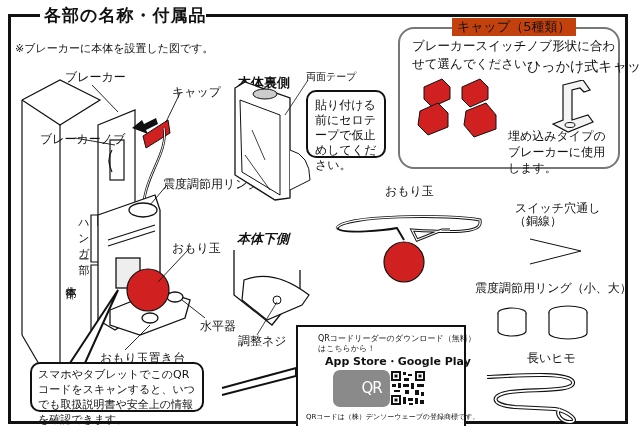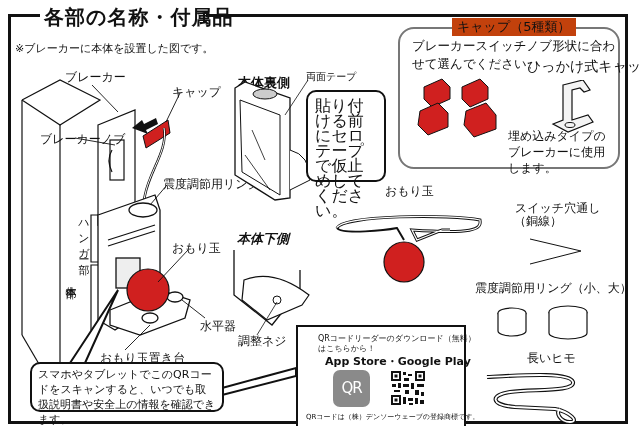--- a/index.html
+++ b/index.html
@@ -3,21 +3,21 @@
 <meta charset="utf-8">
 <style>
   html, body { margin:0; padding:0; background:#fff; }
   body { width:640px; height:437px; position:relative; overflow:hidden;
          font-family:"DejaVu Sans", sans-serif; color:#111; }
   .abs { position:absolute; }
   .frame { position:absolute; left:8px; top:15px; width:620px; height:409px;
            border:3px solid #111; border-top:none; box-sizing:border-box; }
   .frame-top-left { position:absolute; left:8px; top:14px; width:32px; height:3px; background:#111; }
   .frame-top-right { position:absolute; left:206px; top:14px; width:422px; height:3px; background:#111; }
-  .title { position:absolute; left:44px; top:4px; font-size:20px; font-weight:bold; letter-spacing:1px; }
+  .title { position:absolute; left:44px; top:4px; font-size:17px; font-weight:bold; letter-spacing:1px; }
   .note { position:absolute; left:15px; top:41px; font-size:11px; }
   .lbl { position:absolute; font-size:12px; white-space:nowrap; }
   .lbl-lg { position:absolute; font-size:13px; font-weight:bold; white-space:nowrap;margin-top:11px; }
   .vlbl { position:absolute; font-size:11px; writing-mode:vertical-rl; text-orientation:upright; letter-spacing:1px; }
   .cap-box { position:absolute; left:398px; top:27px; width:222px; height:142px;
              border:2.5px solid #777; border-radius:16px; box-sizing:border-box; }
   .cap-title { position:absolute; left:452px; top:18px; font-size:13px; background:#c2410c; padding:0 5px; }
   .cap-desc { position:absolute; left:412px; top:37px; font-size:12.5px; line-height:18px; width:210px; }
   .bubble { position:absolute; border:2.5px solid #111; border-radius:10px; background:#fff; box-sizing:border-box; }
   .qr-box { position:absolute; left:296px; top:325px; width:170px; height:101px;
@@ -91,34 +91,34 @@
 <div class="lbl" style="left:65px;top:69px;">ブレーカー</div>
 <div class="lbl" style="left:16px;top:131px;margin-left:24px;">ブレーカーノブ</div>
 <div class="lbl" style="left:172px;top:84px;">キャップ</div>
 <div class="lbl" style="left:163px;top:176px;">震度調節用リング</div>
 <div class="vlbl" style="left:75px;top:213px;">ハンガー部</div>
 <div class="vlbl" style="left:62px;top:277px;">本体部</div>
 <div class="lbl" style="left:172px;top:240px;">おもり玉</div>
 <div class="lbl" style="left:200px;top:318px;">水平器</div>
 <div class="lbl" style="left:100px;top:350px;">おもり玉置き台</div>
 
-<div class="bubble" style="left:30px;top:362px;width:194px;height:50px;padding:3px 6px;font-size:11px;line-height:15px;">スマホやタブレットでこのQRコードをスキャンすると、いつでも取扱説明書や安全上の情報を確認できます。</div>
+<div class="bubble" style="left:30px;top:362px;width:174px;height:50px;padding:3px 6px;font-size:11px;line-height:15px;">スマホやタブレットでこのQRコードをスキャンすると、いつでも取扱説明書や安全上の情報を確認できます。</div>
 
 <div class="lbl-lg" style="left:238px;top:63px;">本体裏側</div>
 <div class="lbl" style="left:306px;top:70px;font-size:10px;">両面テープ</div>
 <svg width="100" height="130" style="left:230px;top:80px;">
   <polygon points="5,8 15,2 60,18 60,118 45,120 5,95" fill="#fff" stroke="#111" stroke-width="1.3"></polygon>
   <polygon points="10,20 50,35 50,115 12,92" fill="#fff" stroke="#111" stroke-width="1"></polygon>
   <ellipse cx="35" cy="14" rx="12" ry="5" fill="#ccc" stroke="#111"></ellipse>
   <line x1="22" y1="50" x2="35" y2="80" stroke="#111" stroke-width="0.8"></line>
   <line x1="15" y1="75" x2="40" y2="110" stroke="#111" stroke-width="0.8"></line>
   <path d="M60,70 q20,5 20,30 L60,110" fill="#fff" stroke="#111"></path>
   <line x1="78" y1="0" x2="55" y2="35" stroke="#111" stroke-width="0.8"></line>
 </svg>
-<div class="bubble" style="left:306px;top:90px;width:80px;height:92px;padding:6px 7px;font-size:16px;line-height:15px;">貼り付ける前にセロテープで仮止めしてください。</div>
+<div class="bubble" style="left:306px;top:90px;width:80px;height:68px;padding:6px 7px;font-size:12px;line-height:15px;">貼り付ける前にセロテープで仮止めしてください。</div>
 
 <div class="lbl-lg" style="left:237px;top:219px;font-style:italic;">本体下側</div>
 <svg width="90" height="90" style="left:232px;top:250px;">
   <path d="M2,0 L2,45 L40,75 L68,40 L68,20" fill="none" stroke="#111" stroke-width="1.3"></path>
   <path d="M12,30 q30,-12 65,15 L70,55 L35,70 L10,50 Z" fill="#fff" stroke="#111" stroke-width="1.2"></path>
   <circle cx="45" cy="50" r="4" fill="#fff" stroke="#111"></circle>
   <line x1="45" y1="52" x2="25" y2="85" stroke="#111" stroke-width="0.8"></line>
 </svg>
 <div class="lbl" style="left:238px;top:333px;">調整ネジ</div>
 
@@ -166,21 +166,21 @@
 <div class="lbl" style="left:527px;top:350px;">長いヒモ</div>
 <svg width="110" height="60" style="left:485px;top:367px;">
   <path d="M2,10 C40,8 85,5 88,15 C90,25 50,22 25,25 C5,28 5,38 30,40 L70,42 C85,45 95,55 85,55 C75,55 70,45 75,42" fill="none" stroke="#111" stroke-width="4"></path>
   <path d="M2,10 C40,8 85,5 88,15 C90,25 50,22 25,25 C5,28 5,38 30,40 L70,42 C85,45 95,55 85,55 C75,55 70,45 75,42" fill="none" stroke="#fff" stroke-width="1.8"></path>
 </svg>
 
 <div class="qr-box"></div>
 <div class="lbl" style="left:318px;top:333px;font-size:8px;">QRコードリーダーのダウンロード（無料）</div>
 <div class="lbl" style="left:318px;top:343px;font-size:8px;">はこちらから！</div>
 <div class="lbl" style="left:325px;top:354px;font-size:11px;font-weight:bold;">App Store・Google Play</div>
-<div class="abs" style="left:333px;top:370px;width:37px;height:37px;background:#8a8a8a;border-radius:7px;color:#fff;font-size:15px;line-height:37px;text-align:center;letter-spacing:-1px;">QR</div>
+<div class="abs" style="left:333px;top:370px;width:37px;height:37px;background:#8a8a8a;border-radius:7px;color:#fff;font-size:15px;line-height:37px;text-align:center;letter-spacing:-1px;padding-left:20px;">QR</div>
 <svg width="36" height="36" style="left:390px;top:370px;">
   <rect x="0" y="0" width="36" height="36" fill="#fff"></rect>
   <g fill="#111">
     <rect x="1" y="1" width="10" height="10"></rect>
       <rect x="3" y="3" width="6" height="6" fill="#fff"></rect>
       <rect x="4.5" y="4.5" width="3" height="3"></rect>
     <rect x="25" y="1" width="10" height="10"></rect>
       <rect x="27" y="3" width="6" height="6" fill="#fff"></rect>
       <rect x="28.5" y="4.5" width="3" height="3"></rect>
     <rect x="1" y="25" width="10" height="10"></rect>

